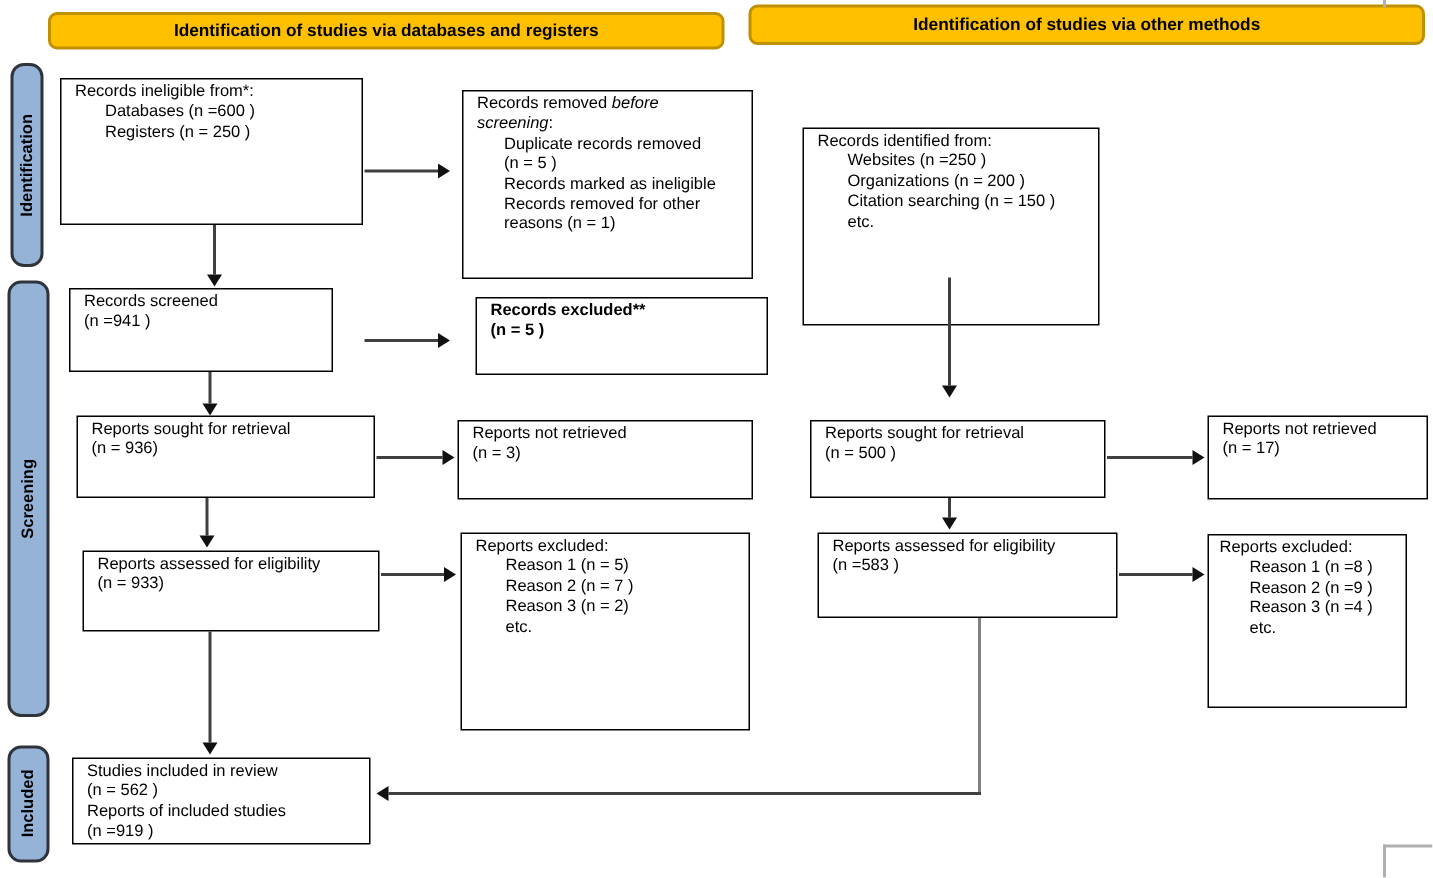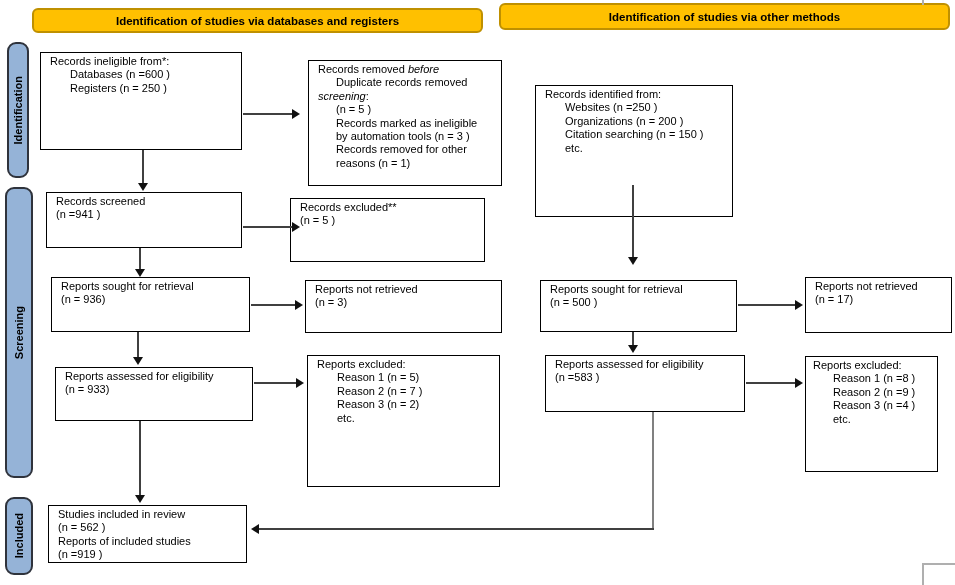--- a/index.html
+++ b/index.html
@@ -55,35 +55,34 @@
   </div>
 
   <div class="box" style="left:40px; top:52px; width:202px; height:98px;">
     <div class="ln">Records ineligible from*:</div>
     <div class="ln ind">Databases (n =600 )</div>
     <div class="ln ind">Registers (n = 250 )</div>
   </div>
 
   <div class="box" style="left:308px; top:60px; width:194px; height:126px;">
     <div class="ln"><span>Records removed </span><i>before</i></div>
+    <div class="ln"><i>screening</i><span>:</span></div>
     <div class="ln ind18">Duplicate records removed</div>
-    <div class="ln"><i>screening</i><span>:</span></div>
     <div class="ln ind18">(n = 5 )</div>
     <div class="ln ind18">Records marked as ineligible</div>
-    <div class="ln ind18">by automation tools (n = 3 )</div>
     <div class="ln ind18">Records removed for other</div>
     <div class="ln ind18">reasons (n = 1)</div>
   </div>
 
-  <div class="box" style="left:46px; top:192px; width:196px; height:56px;">
+  <div class="box" style="left:46px; top:192px; width:176px; height:56px;">
     <div class="ln">Records screened</div>
     <div class="ln">(n =941 )</div>
   </div>
 
-  <div class="box" style="left:290px; top:198px; width:195px; height:64px;">
+  <div class="box" style="left:317px; top:198px; width:195px; height:52px;font-weight:bold;">
     <div class="ln">Records excluded**</div>
     <div class="ln">(n = 5 )</div>
   </div>
 
   <div class="box" style="left:51px; top:277px; width:199px; height:55px;">
     <div class="ln">Reports sought for retrieval</div>
     <div class="ln">(n = 936)</div>
   </div>
 
   <div class="box" style="left:305px; top:280px; width:197px; height:53px;">

